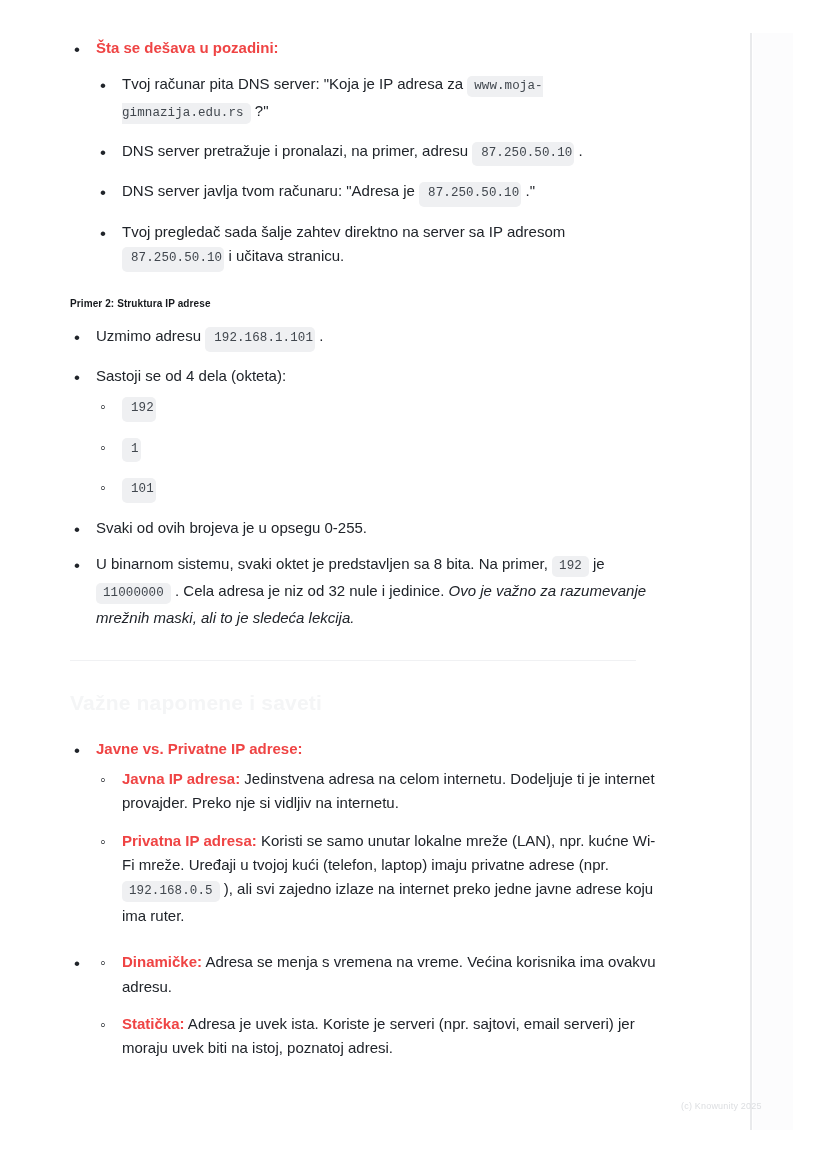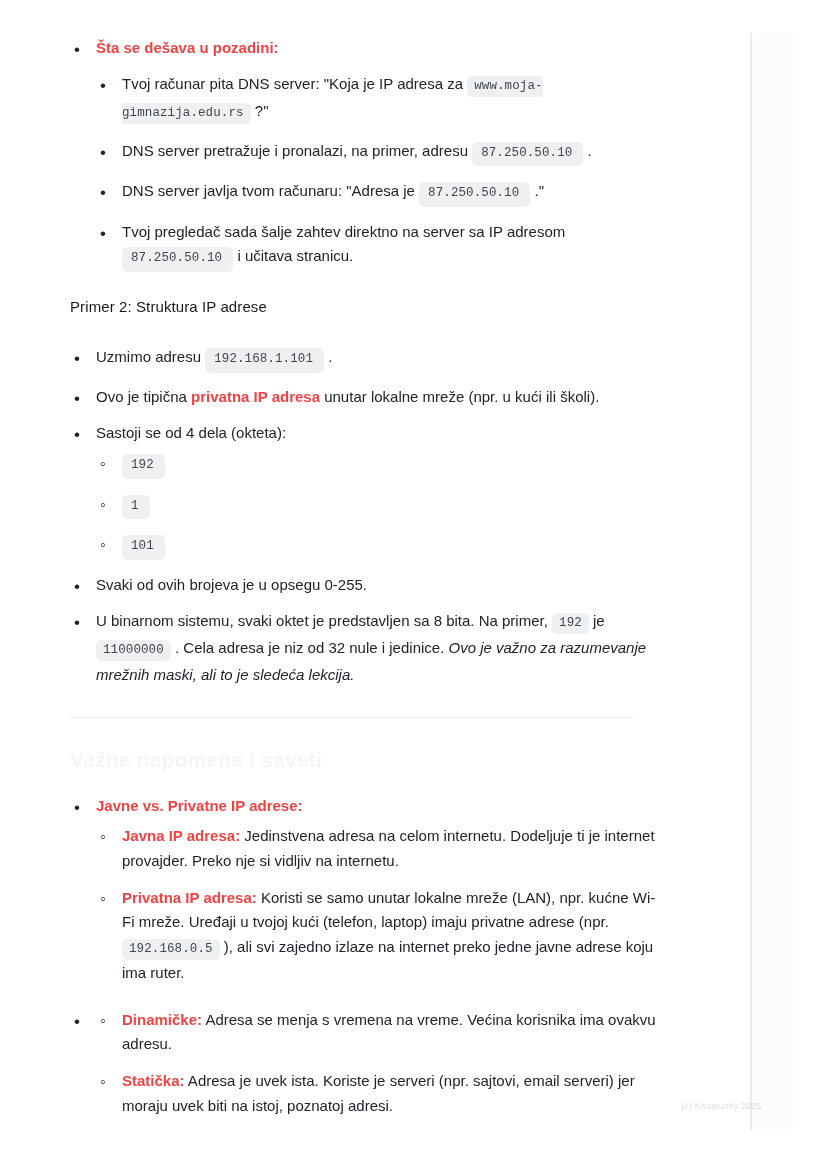--- a/index.html
+++ b/index.html
@@ -81,28 +81,28 @@
     font-family: "Liberation Mono", "DejaVu Sans Mono", monospace;
     font-size: 12.5px;
     background: #eff0f2;
     border-radius: 5px;
     padding: 3px 7px 4px 7px;
     color: #41474e;
     white-space: pre-wrap;
     line-height: 1.9;
     letter-spacing: .1px;
   }
-  .code-lone { display: inline-block; line-height: 1.25; padding: 4px 11px 5px 9px; }
+  .code-lone { display: inline-block; line-height: 1.25; padding: 4px 2px 5px 9px; }
 
   
   .h-sub {
-    font-size: 15px;
-    font-weight: 400;
+    font-size: 10px;
+    font-weight: 700;
     color: #16191d;
-    margin: 26px 0 30px 0;
+    margin: 26px 0 15px 0;
     letter-spacing: .1px;
   }
   .h-ghost {
     font-size: 21px;
     font-weight: 700;
     color: #f4f5f6;
     margin: 30px 0 22px 0;
     letter-spacing: .2px;
   }
 
@@ -163,86 +163,82 @@
 
   </div>
 
   <div class="h-sub">Primer 2: Struktura IP adrese</div>
 
   <div class="lvl1">
     <span class="mk"></span>
     <span>Uzmimo adresu </span><code class="code-lone">192.168.1.101</code><span> .</span>
   </div>
 
+
+  <div class="lvl1 tight">
+    <span class="mk"></span>
+    <span>Sastoji se od 4 dela (okteta):</span>
+  </div>
+
+  <div class="group-lvl3">
+    <div class="lvl3">
+      <span class="mk"></span>
+      <code class="code-lone">192</code>
+    </div>
+    <div class="lvl3">
+      <span class="mk"></span>
+      <code class="code-lone">1</code>
+    </div>
+    <div class="lvl3">
+      <span class="mk"></span>
+      <code class="code-lone">101</code>
+    </div>
+  </div>
+
+  <div class="lvl1" style="">
+    <span class="mk"></span>
+    <span>Svaki od ovih brojeva je u opsegu 0-255.</span>
+  </div>
+
   <div class="lvl1">
     <span class="mk"></span>
-    <span>Ovo je tipična </span><span class="b">privatna IP adresa</span><span> unutar lokalne mreže (npr. u kući ili školi).</span>
-  </div>
+    <span>U binarnom sistemu, svaki oktet je predstavljen sa 8 bita. Na primer, </span><code>192</code><span> je </span><code>11000000</code><span> . Cela adresa je niz od 32 nule i jedinice. </span><span class="i">Ovo je važno za razumevanje mrežnih maski, ali to je sledeća lekcija.</span>
+  </div>
+
+  <hr class="rule">
+
+  <div class="h-ghost">Važne napomene i saveti</div>
 
   <div class="lvl1 tight">
     <span class="mk"></span>
-    <span>Sastoji se od 4 dela (okteta):</span>
+    <span class="b">Javne vs. Privatne IP adrese:</span>
   </div>
 
   <div class="group-lvl3">
-    <div class="lvl3">
-      <span class="mk"></span>
-      <code class="code-lone">192</code>
-    </div>
-    <div class="lvl3">
-      <span class="mk"></span>
-      <code class="code-lone">1</code>
-    </div>
-    <div class="lvl3">
-      <span class="mk"></span>
-      <code class="code-lone">101</code>
-    </div>
-  </div>
-
-  <div class="lvl1" style="">
-    <span class="mk"></span>
-    <span>Svaki od ovih brojeva je u opsegu 0-255.</span>
-  </div>
-
-  <div class="lvl1">
-    <span class="mk"></span>
-    <span>U binarnom sistemu, svaki oktet je predstavljen sa 8 bita. Na primer, </span><code>192</code><span> je </span><code>11000000</code><span> . Cela adresa je niz od 32 nule i jedinice. </span><span class="i">Ovo je važno za razumevanje mrežnih maski, ali to je sledeća lekcija.</span>
-  </div>
-
-  <hr class="rule">
-
-  <div class="h-ghost">Važne napomene i saveti</div>
-
-  <div class="lvl1 tight">
-    <span class="mk"></span>
-    <span class="b">Javne vs. Privatne IP adrese:</span>
+
+    <div class="lvl3">
+      <span class="mk"></span>
+      <span class="b">Javna IP adresa:</span><span> Jedinstvena adresa na celom internetu. Dodeljuje ti je internet provajder. Preko nje si vidljiv na internetu.</span>
+    </div>
+
+    <div class="lvl3">
+      <span class="mk"></span>
+      <span class="b">Privatna IP adresa:</span><span> Koristi se samo unutar lokalne mreže (LAN), npr. kućne Wi-Fi mreže. Uređaji u tvojoj kući (telefon, laptop) imaju privatne adrese (npr. </span><code>192.168.0.5</code><span> ), ali svi zajedno izlaze na internet preko jedne javne adrese koju ima ruter.</span>
+    </div>
+
+  </div>
+
+  <div class="lvl1 tight" style="margin-top:22px">
+    <span class="mk"></span>
   </div>
 
   <div class="group-lvl3">
 
     <div class="lvl3">
       <span class="mk"></span>
-      <span class="b">Javna IP adresa:</span><span> Jedinstvena adresa na celom internetu. Dodeljuje ti je internet provajder. Preko nje si vidljiv na internetu.</span>
-    </div>
-
-    <div class="lvl3">
-      <span class="mk"></span>
-      <span class="b">Privatna IP adresa:</span><span> Koristi se samo unutar lokalne mreže (LAN), npr. kućne Wi-Fi mreže. Uređaji u tvojoj kući (telefon, laptop) imaju privatne adrese (npr. </span><code>192.168.0.5</code><span> ), ali svi zajedno izlaze na internet preko jedne javne adrese koju ima ruter.</span>
-    </div>
-
-  </div>
-
-  <div class="lvl1 tight" style="margin-top:22px">
-    <span class="mk"></span>
-  </div>
-
-  <div class="group-lvl3">
-
-    <div class="lvl3">
-      <span class="mk"></span>
       <span class="b">Dinamičke:</span><span> Adresa se menja s vremena na vreme. Većina korisnika ima ovakvu adresu.</span>
     </div>
 
     <div class="lvl3">
       <span class="mk"></span>
       <span class="b">Statička:</span><span> Adresa je uvek ista. Koriste je serveri (npr. sajtovi, email serveri) jer moraju uvek biti na istoj, poznatoj adresi.</span>
     </div>
 
   </div>
 

